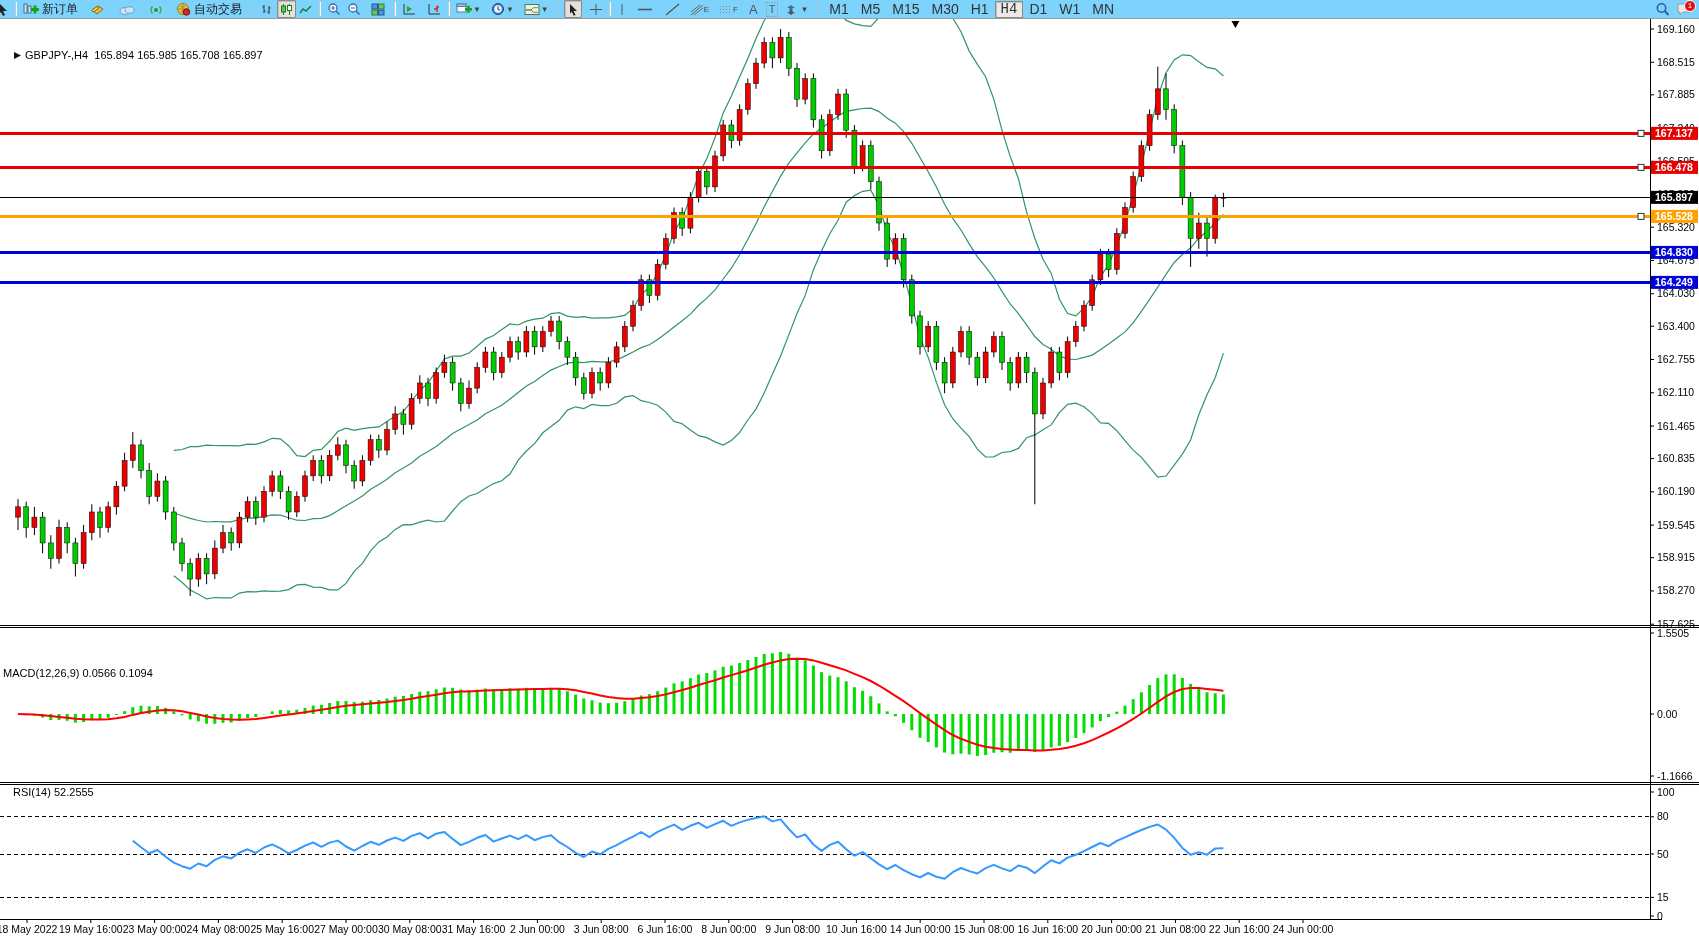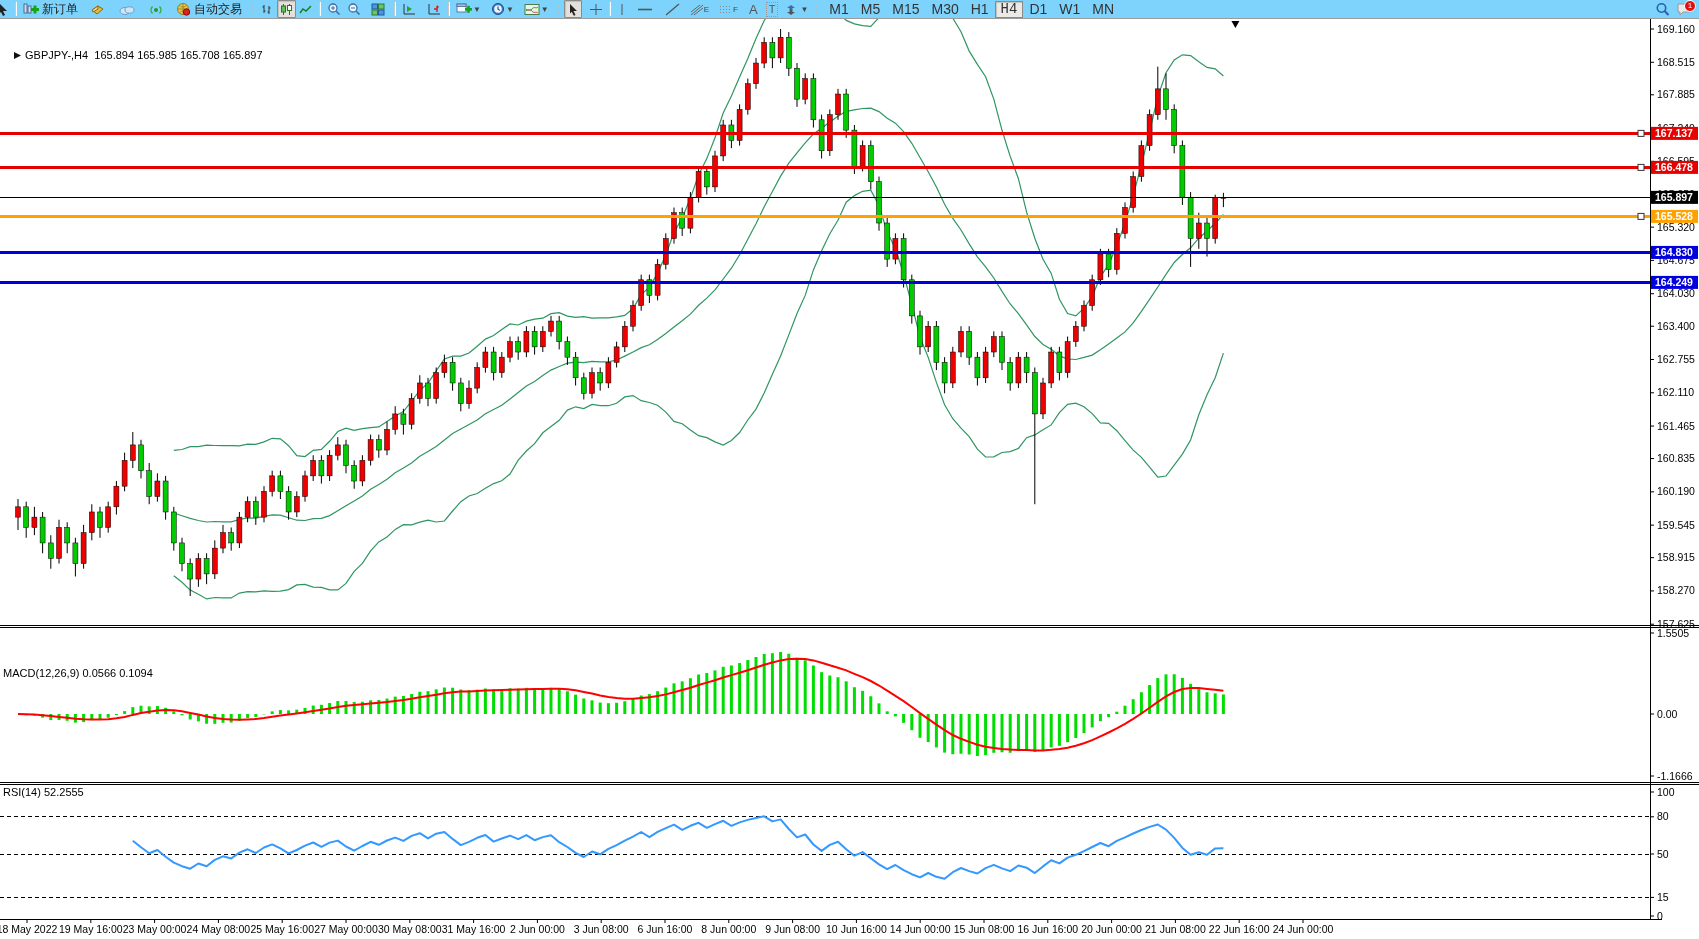--- a/index.html
+++ b/index.html
@@ -17,21 +17,21 @@
   .tf.sel{border:1px solid #8a8a8a;background:#eceae6;box-shadow:inset 1px 1px 1px rgba(0,0,0,.18);font-family:Liberation Mono, monospace;}
   .caret{font-size:8px;color:#444;margin-left:1px;}
   .spacer{flex:1;}
   svg.ic{display:block;}
   
   #chart{position:absolute;left:0;top:19px;width:1699px;height:920px;background:#fff;}
   #plot{position:absolute;left:0;top:0;}
   .ovl{position:absolute;font-size:11px;color:#000;white-space:nowrap;}
   #title{left:13px;top:2px;margin-top:28px;}
   #macdlbl{left:3px;margin-top:37px;}
-  #rsilbl{left:3px;}
+  #rsilbl{left:13px;}
 </style>
 </head>
 <body>
 
 <div id="toolbar">
   <span class="tbtn" style="margin-left:-6px">
     <svg class="ic" width="12" height="13">
         <path d="M3 1 L10 8 L6 8 L8 12 L6 13 L4 9 L2 11 Z" fill="#222"></path>
       </svg>
   </span>

